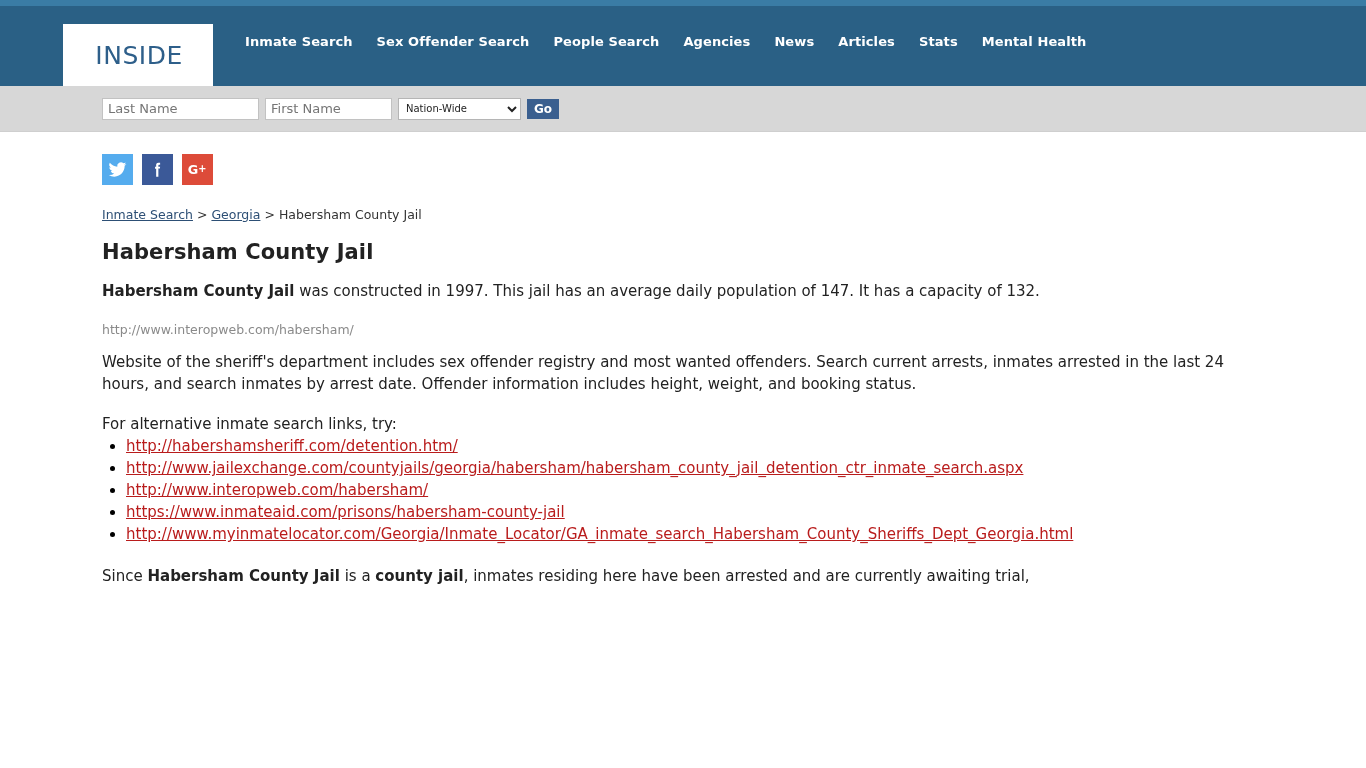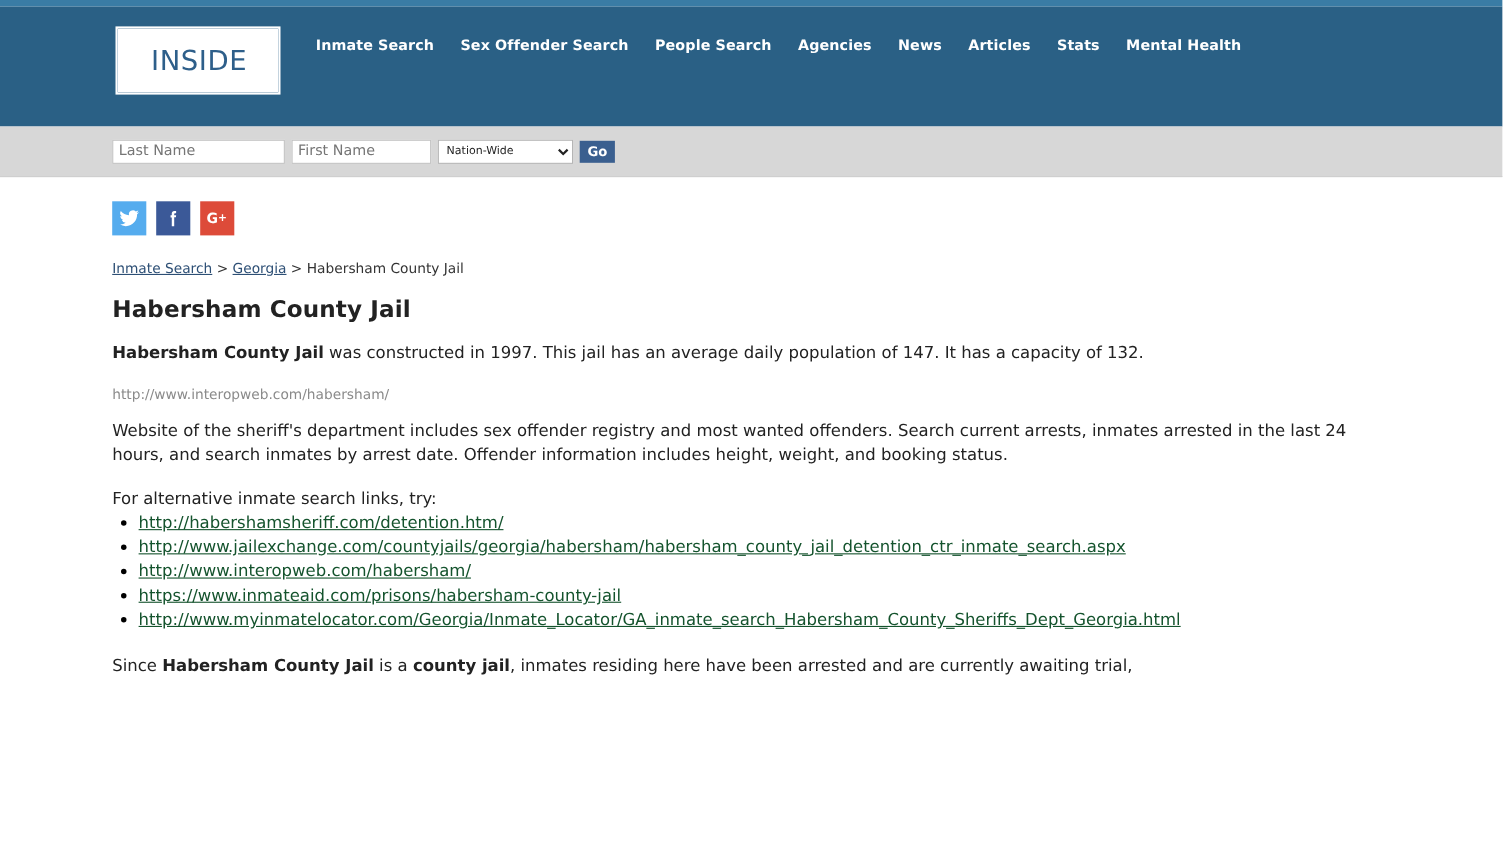--- a/index.html
+++ b/index.html
@@ -12,25 +12,25 @@
     background: #ffffff;
     font-family: "DejaVu Sans", "Liberation Sans", sans-serif;
   }
 
   
   .topstrip {
     height: 6px;
     background: #3a7ca5;
   }
   .header {
-    height: 109px;
+    height: 80px;
     background: #2a6085;
     display: flex;
     align-items: flex-start;
-    padding-left: 105px;
+    padding-left: 63px;
   }
 
   
   .logo {
     width: 150px;
     height: 62px;
     margin-top: 18px;
     background: #ffffff;
     border: 2px solid #ffffff;
     flex: 0 0 auto;
@@ -222,21 +222,21 @@
     padding-left: 24px;
     list-style: disc;
     max-width: 1165px;
   }
   ul.links li {
     font-size: 15px;
     line-height: 22px;
     margin-bottom: 0px;
   }
   ul.links li a {
-    color: #14532d;
+    color: #b91c1c;
     text-decoration: underline;
     word-break: break-all;
   }
 
   h2.section {
     font-size: 19px;
     font-weight: bold;
     color: #222;
     margin: 18px 0 14px 0;
     letter-spacing: 0.1px;

